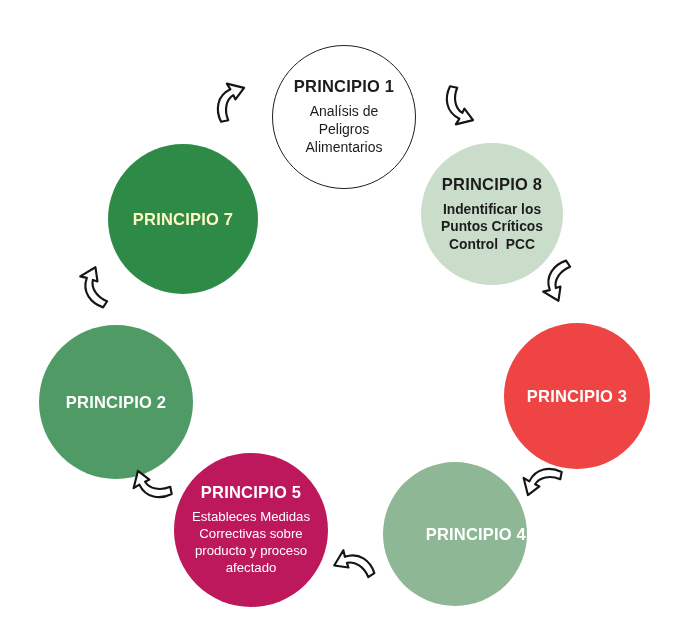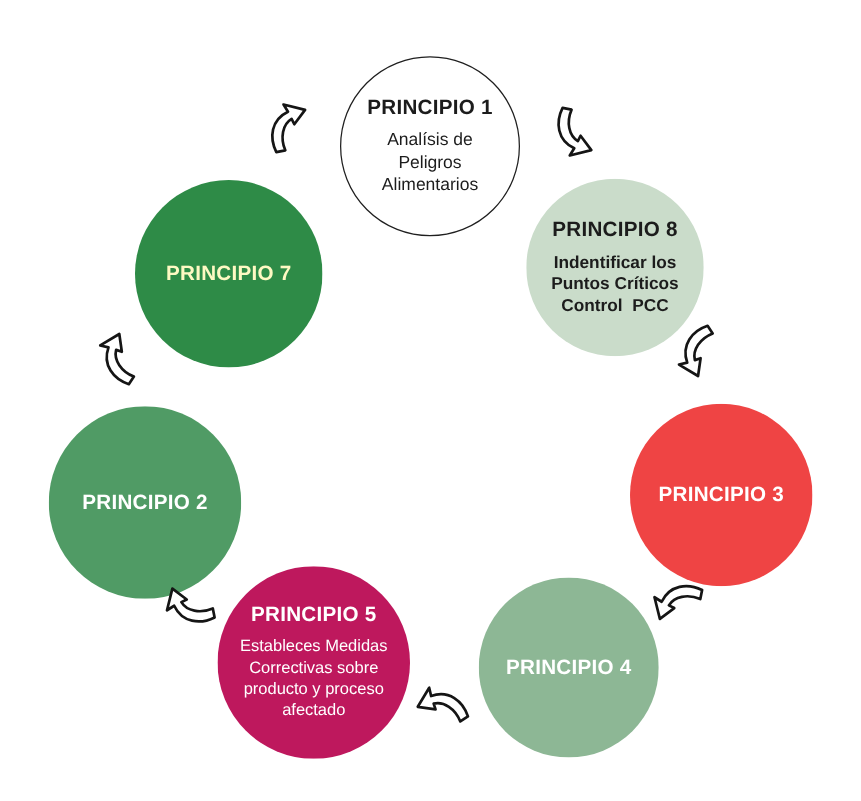--- a/index.html
+++ b/index.html
@@ -78,21 +78,21 @@
     <div class="p-title">PRINCIPIO 8</div>
     <div class="p-body bold">Indentificar los
 Puntos Críticos
 Control  PCC</div>
   </div>
 
   <div class="circle" style="left: 504px; top: 323px; width: 146px; height: 146px; background: #ef4444; color: rgb(255, 255, 255);">
     <div class="p-title">PRINCIPIO 3</div>
   </div>
 
-  <div class="circle" style="left: 383px; top: 462px; width: 144px; height: 144px; background: rgb(141, 183, 149); color: rgb(255, 255, 255);">
+  <div class="circle" style="left: 383px; top: 462px; width: 144px; height: 144px; background: rgb(141, 183, 149); color: rgb(255, 255, 255); align-items: flex-end;">
     <div class="p-title">PRINCIPIO 4</div>
   </div>
 
   <div class="circle" style="left: 174px; top: 453px; width: 154px; height: 154px; background: #be185d; color: rgb(255, 255, 255);">
     <div class="p-title">PRINCIPIO 5</div>
     <div class="p-body">Estableces Medidas
 Correctivas sobre
 producto y proceso
 afectado</div>
   </div>

